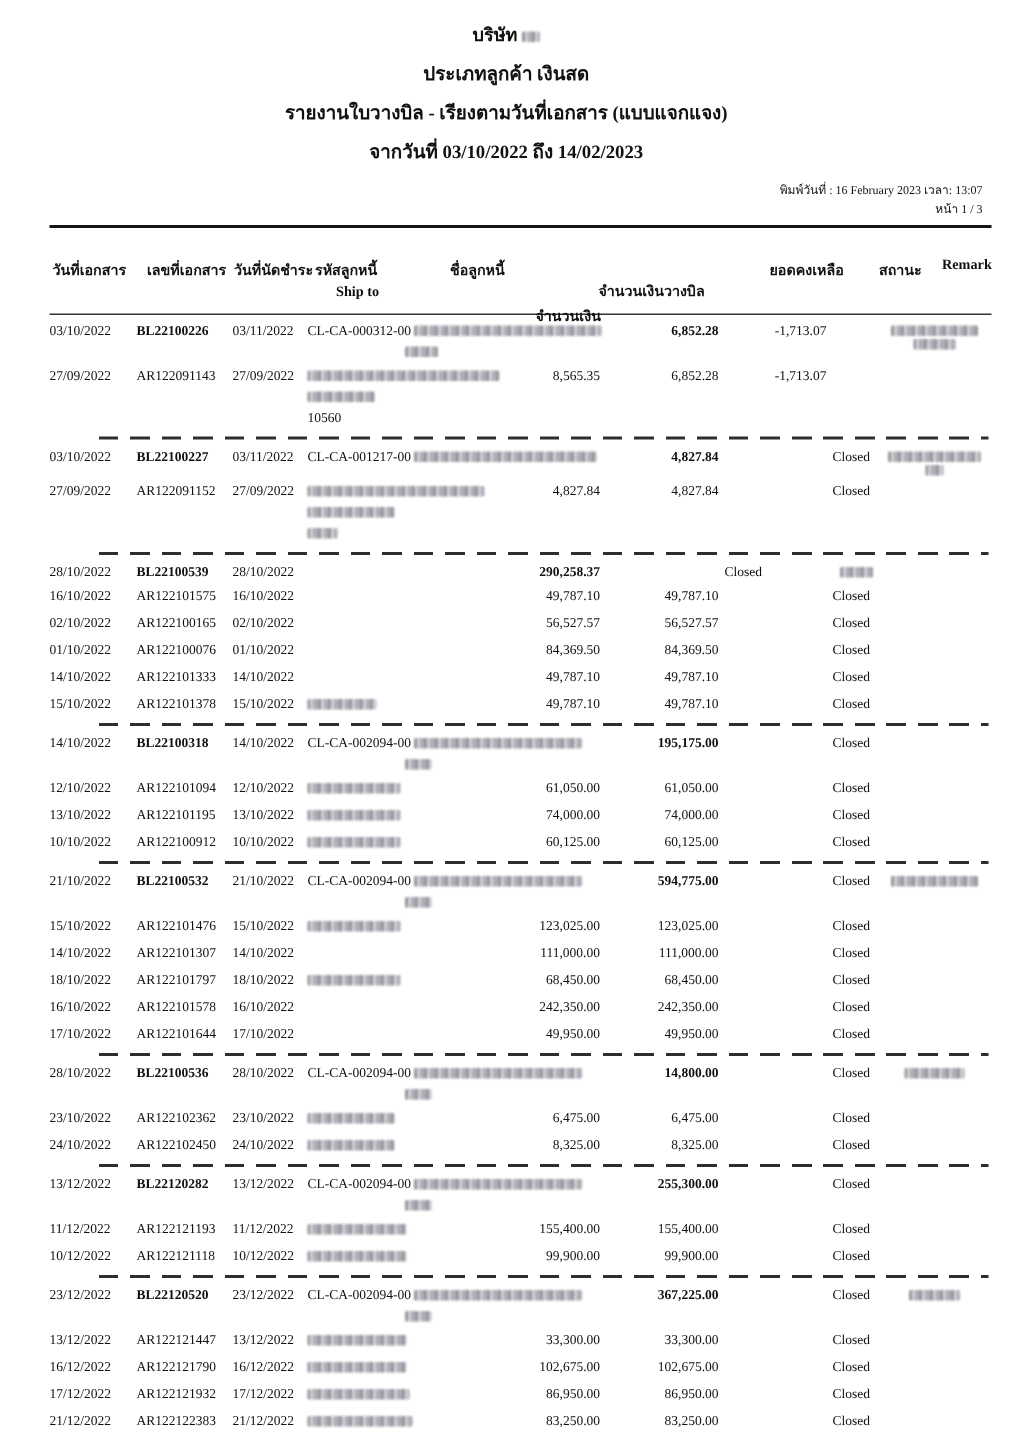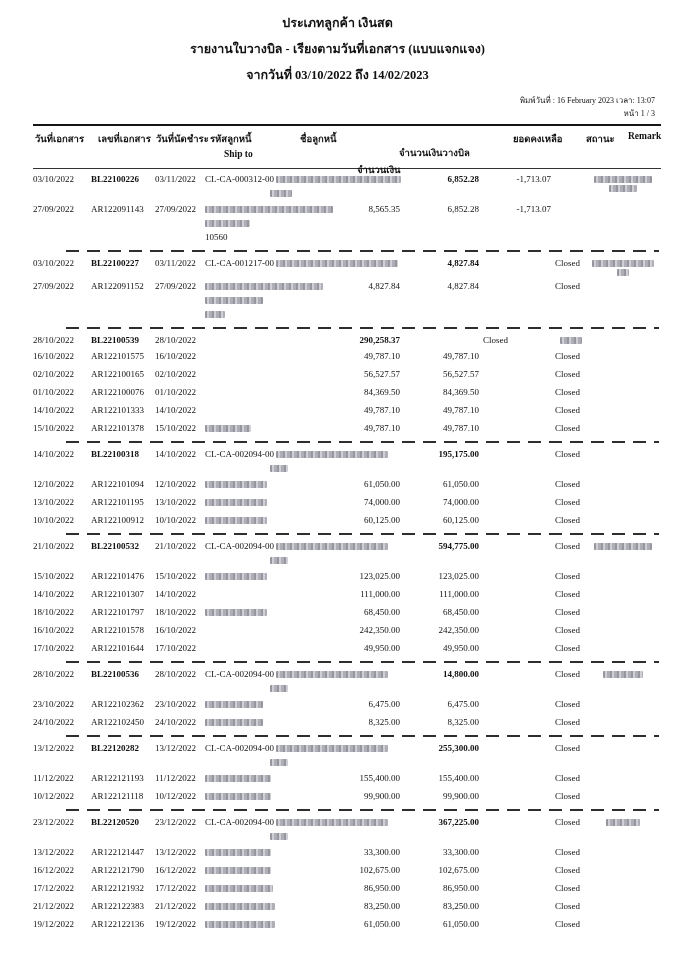--- a/index.html
+++ b/index.html
@@ -11,21 +11,21 @@
   
   .titles{text-align:center;padding-top:16px;}
   .titles .tline{font-weight:bold;font-size:12.5px;line-height:15px;margin-bottom:11px;}
   .titles .tline.first{font-size:12px;}
   
   .printline{display:flex;justify-content:space-between;align-items:flex-end;
     padding:0 20px 2px 33px;font-size:8px;margin-top:2px;flex-direction:column;}
   .rule-thick{border-top:2.5px solid #151515;margin:2px 14px 0 33px;}
   .rule-thin{border-top:1px solid #333;margin:0 14px 0 33px;}
   
-  .thead{position:relative;height:38px;margin:2px 0 2px 0;font-weight:bold;font-size:9.5px;}
+  .thead{position:relative;height:38px;margin:17px 0 2px 0;font-weight:bold;font-size:9.5px;}
   .thead span{position:absolute;white-space:nowrap;}
   
   .tbody{padding:5px 0 0 33px;}
   .row{display:grid;grid-template-columns:58px 64px 50px 145px 50px 79px 72px 40px 64px;
        font-size:9px;line-height:11px;margin-bottom:7px;}
   .row.bl{margin-bottom:5px;}
   .c{white-space:nowrap;}
   .c.num{text-align:right;}
   .c.stat{padding-left:4px;}
   .c.rem{text-align:center;}
@@ -42,20 +42,21 @@
   
   .sep{height:2px;margin:2px 16px 6px 33px;
        background:repeating-linear-gradient(90deg,#2e2e2e 0 13px,transparent 13px 21px);}
 </style>
 </head>
 <body>
 
 <div class="page">
 
   <div class="titles">
+    <div class="tline first"><span>บริษัท</span> <span class="rx" style="width:12px"></span></div>
     <div class="tline">ประเภทลูกค้า เงินสด</div>
     <div class="tline">รายงานใบวางบิล - เรียงตามวันที่เอกสาร (แบบแจกแจง)</div>
     <div class="tline">จากวันที่ 03/10/2022 ถึง 14/02/2023</div>
   </div>
 
   <div class="printline">
     <span>พิมพ์วันที่ : 16 February 2023 เวลา: 13:07</span>
     <span>หน้า 1 / 3</span>
   </div>
 

